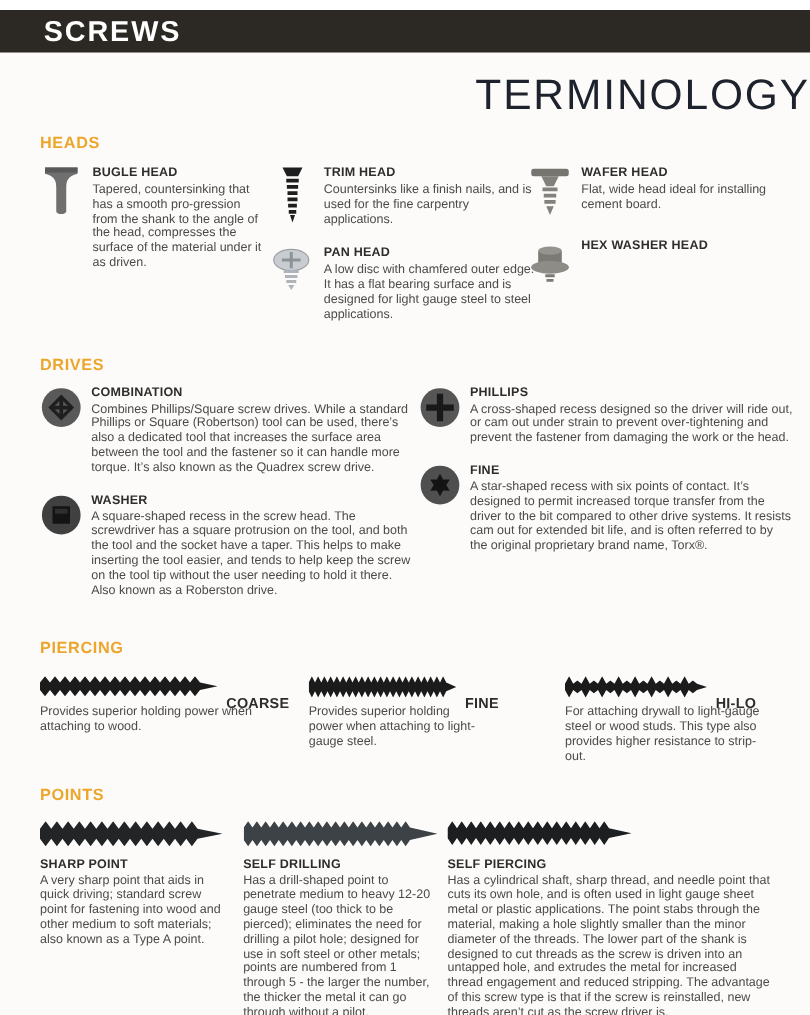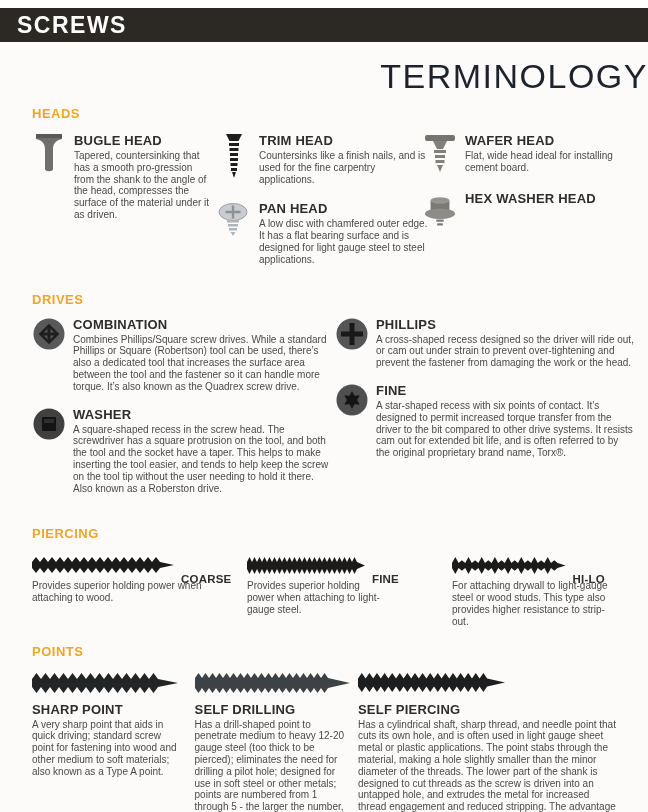--- a/index.html
+++ b/index.html
@@ -6,35 +6,35 @@
   body{
     width:648px;height:812px;
     background:#fcfbf9;
     font-family:"Liberation Sans",sans-serif;
     color:#4b4a48;
     overflow:hidden;
   }
   .topstrip{height:8px;background:#ffffff;}
   .topbar{
     height:34px;background:#2c2824;
-    display:flex;align-items:center;padding-left:17px;
+    display:flex;align-items:center;padding-left:35px;
   }
   .topbar .brand{
     color:#ffffff;font-size:23px;font-weight:bold;letter-spacing:1.5px;
   }
   .page-title{
     text-align:right;font-size:34px;font-weight:normal;color:#1d222c;
     letter-spacing:1.5px;margin:15px 0 10px 0;
   }
   .section{margin-left:32px;margin-right:28px;}
   .s-label{
     color:#eca62c;font-weight:bold;font-size:13px;letter-spacing:.5px;
   }
   .i-title{
-    font-weight:bold;font-size:13px;color:#2e2d2b;letter-spacing:.2px;
+    font-weight:bold;font-size:10px;color:#2e2d2b;letter-spacing:.2px;
     margin-bottom:2px;
   }
   .i-desc{font-size:10px;line-height:11.8px;color:#4b4a48;}
 
   
   .h-row{display:flex;margin-top:12px;margin-bottom:26px;}
   .h-col{display:flex;flex-direction:column;gap:16px;}
   .h-col1{width:196px;}
   .h-col2{width:206px;}
   .h-col3{flex:1;}

